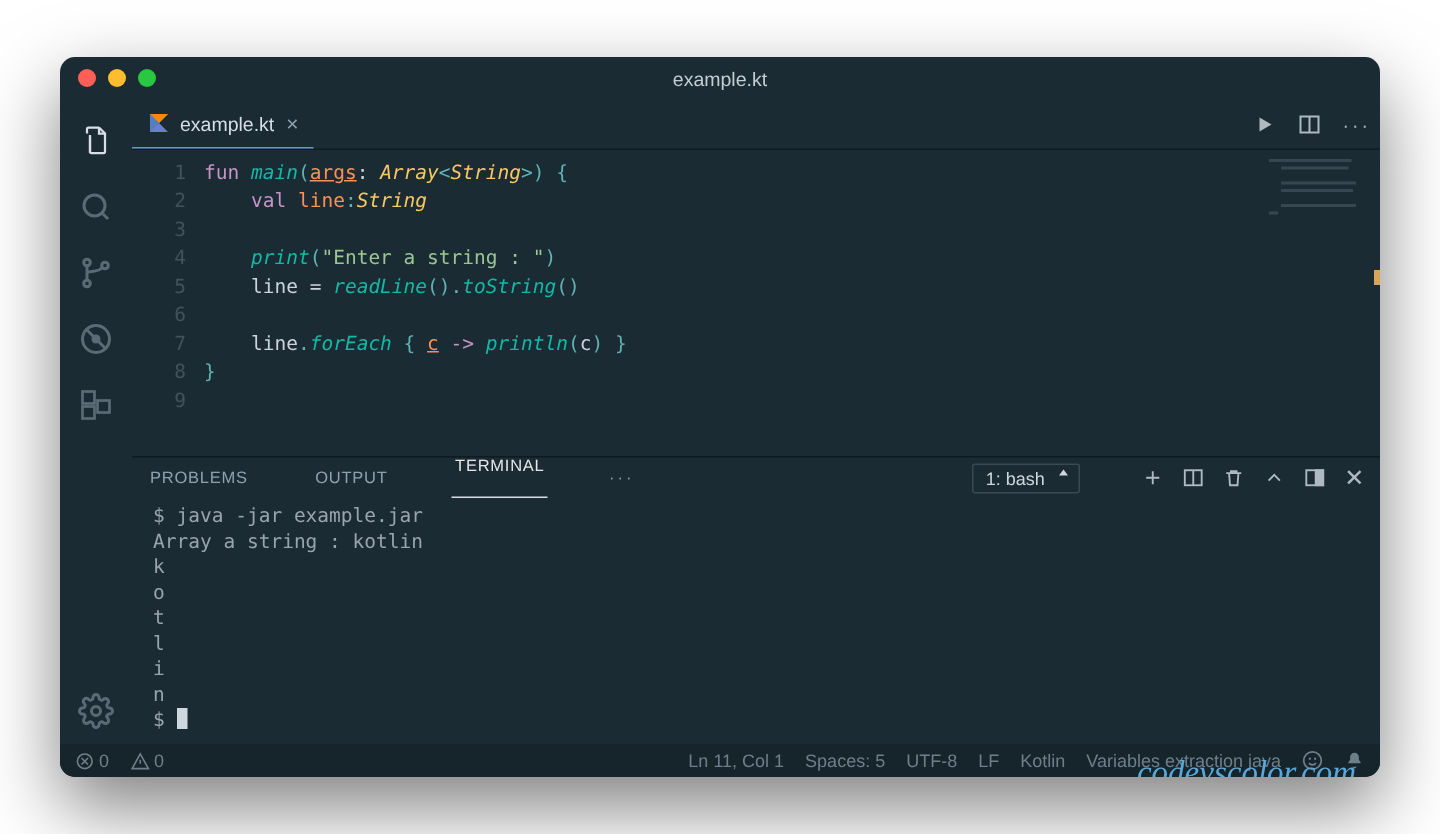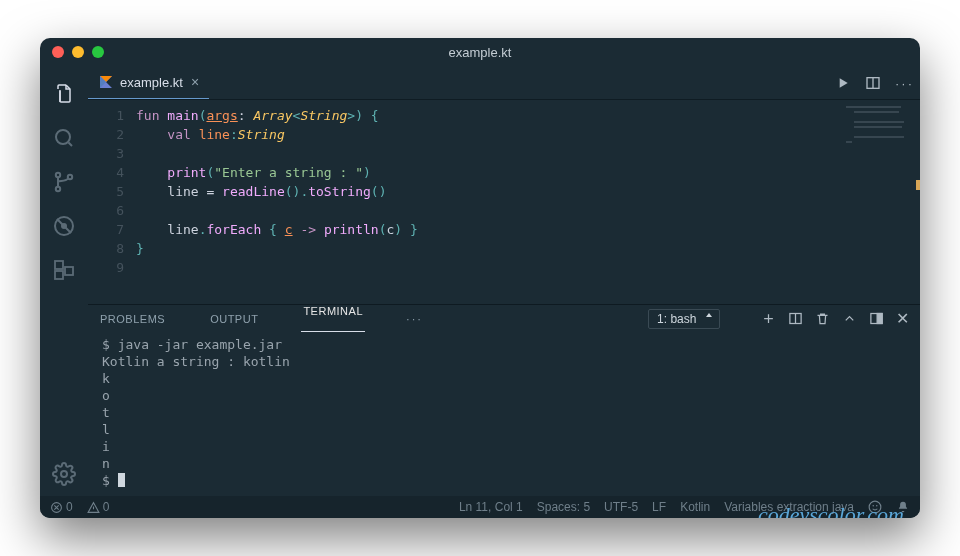--- a/index.html
+++ b/index.html
@@ -83,21 +83,21 @@
     font-family: Menlo, Consolas, monospace;
     font-size:13px; line-height:19px;
     overflow:hidden;
     min-height:0;
   }
   .gutter {
     width:48px; text-align:right; color:#44525c;
     padding:6px 12px 0 0;
   }
   .code { padding:6px 0 0 0; color:#cdd3de; white-space:pre; }
-  .kw{color:#c594c5;} .fn{color:#f0abfc;} .ty{color:#fac863;font-style:italic;}
+  .kw{color:#c594c5;} .fn{color:#14b8a6;font-style:italic;} .ty{color:#fac863;font-style:italic;}
   .id{color:#cdd3de;} .decl{color:#f99157;} .op{color:#cdd3de;}
   .str{color:#99c794;} .pn{color:#5fb3b3;} .pr{color:#f99157;text-decoration:underline;}
   .brc{color:#5fb3b3;}
   .minimap{
     position:absolute; top:4px; right:4px; width:70px; height:60px;
     opacity:.35;
     background:
       linear-gradient(#6b7a84 0 0) 0 2px/55px 2px no-repeat,
       linear-gradient(#6b7a84 0 0) 8px 7px/45px 2px no-repeat,
       linear-gradient(#6b7a84 0 0) 8px 17px/50px 2px no-repeat,
@@ -296,21 +296,21 @@
                 <path d="m6 15 6-6 6 6"></path>
               </svg>
             <svg viewBox="0 0 24 24" fill="none" stroke="currentColor" stroke-width="2">
                 <rect x="3" y="4" width="18" height="16"></rect>
                 <rect x="13" y="4" width="8" height="16" fill="currentColor"></rect>
               </svg>
             <span class="x">✕</span>
           </div>
         </div>
         <div class="terminal"><span>$ java -jar example.jar</span>
-<span>Kotlin a string : kotlin</span>
+<span>Array a string : kotlin</span>
 <span>k</span>
 <span>o</span>
 <span>t</span>
 <span>l</span>
 <span>i</span>
 <span>n</span>
 <span>$ </span><span class="cursor"></span>
           <div class="watermark">codevscolor.com</div>
         </div>
       </div>
@@ -329,21 +329,21 @@
     <span class="si">
       <svg viewBox="0 0 24 24" fill="none" stroke="currentColor" stroke-width="2">
           <path d="M12 3 2 21h20Z"></path>
           <path d="M12 10v5M12 18h.01"></path>
         </svg>
       <span>0</span>
     </span>
     <span class="sspacer"></span>
     <span>Ln 11, Col 1</span>
     <span>Spaces: 5</span>
-    <span>UTF-5</span>
+    <span>UTF-8</span>
     <span>LF</span>
     <span>Kotlin</span>
     <span>Variables extraction java</span>
     <svg viewBox="0 0 24 24" fill="currentColor" style="width:14px;height:14px">
         <circle cx="12" cy="12" r="10" fill="none" stroke="currentColor" stroke-width="2"></circle>
         <circle cx="9" cy="10" r="1.3"></circle>
         <circle cx="15" cy="10" r="1.3"></circle>
         <path d="M8 15c1 1.2 2.4 2 4 2s3-.8 4-2" fill="none" stroke="currentColor" stroke-width="2"></path>
       </svg>
     <svg viewBox="0 0 24 24" fill="currentColor" style="width:14px;height:14px">

